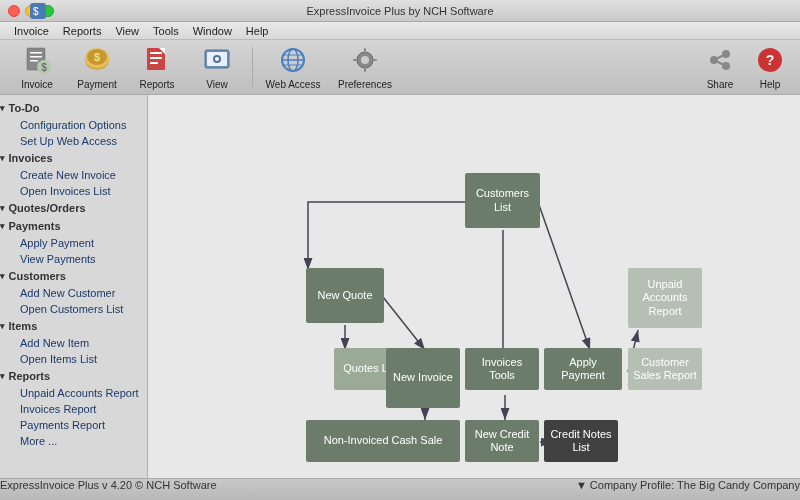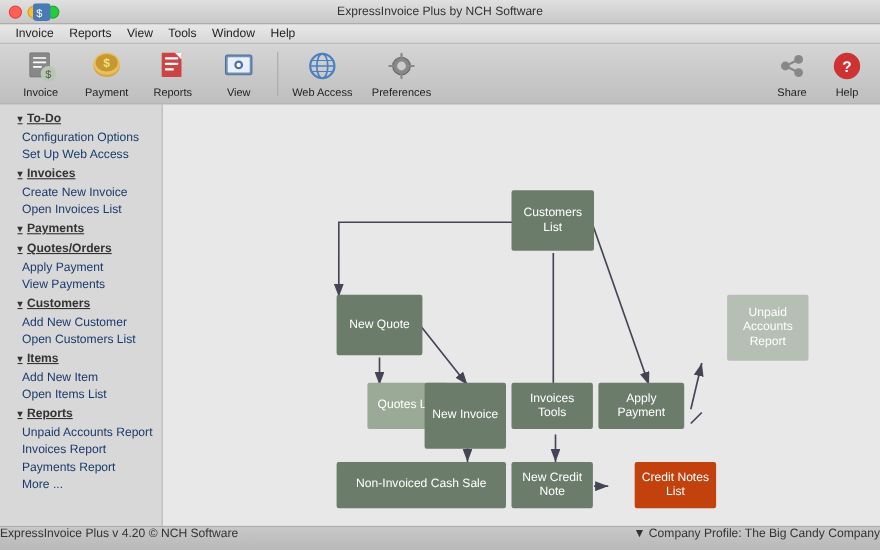--- a/index.html
+++ b/index.html
@@ -116,26 +116,25 @@
     #sidebar {
       width: 148px;
       background: #d8d8d8;
       border-right: 1px solid #b0b0b0;
       overflow-y: auto;
       padding: 4px 0;
     }
     .sidebar-section-header {
       display: flex;
       align-items: center;
-      padding: 3px 16px;
+      padding: 3px 0;
       font-size: 11px;
       font-weight: 600;
       color: #333;
       cursor: pointer;
-      text-decoration: underline;
     }
     .sidebar-section-header::before {
       content: '▾';
       margin-right: 4px;
       font-size: 9px;
     }
     .sidebar-link {
       padding: 2px 8px 2px 20px;
       font-size: 11px;
       color: #1a3a6b;
@@ -173,21 +172,20 @@
       line-height: 1.2;
       padding: 4px;
     }
     .node-light {
       background: #9aaa96;
       color: white;
     }
     .node-lighter {
       background: #b5bfb3;
       color: white;
-      margin-left: 33px;
     }
 
     
     #arrows {
       position: absolute;
       top: 0; left: 0;
       width: 100%;
       height: 100%;
       pointer-events: none;
     }
@@ -344,23 +342,23 @@
   <div id="sidebar">
 
     <div class="sidebar-section-header">To-Do</div>
     <a class="sidebar-link">Configuration Options</a>
     <a class="sidebar-link">Set Up Web Access</a>
 
     <div class="sidebar-section-header">Invoices</div>
     <a class="sidebar-link">Create New Invoice</a>
     <a class="sidebar-link">Open Invoices List</a>
 
+    <div class="sidebar-section-header">Quotes/Orders</div>
+
     <div class="sidebar-section-header">Payments</div>
-
-    <div class="sidebar-section-header">Quotes/Orders</div>
     <a class="sidebar-link">Apply Payment</a>
     <a class="sidebar-link">View Payments</a>
 
     <div class="sidebar-section-header">Customers</div>
     <a class="sidebar-link">Add New Customer</a>
     <a class="sidebar-link">Open Customers List</a>
 
     <div class="sidebar-section-header">Items</div>
     <a class="sidebar-link">Add New Item</a>
     <a class="sidebar-link">Open Items List</a>
@@ -425,30 +423,33 @@
       </div>
 
       <div class="node" style="left:396px; top:253px; width:78px; height:42px; background:#6b7c6a;">
         Apply Payment
       </div>
 
       <div class="node node-lighter" style="left:480px; top:173px; width:74px; height:60px; background:#b5bfb3;">
         Unpaid<br>Accounts<br>Report
       </div>
 
+      <div class="node node-lighter" style="left:480px; top:253px; width:74px; height:42px; background:#b5bfb3;">
+        Customer<br>Sales Report
+      </div>
 
       <div class="node" style="left:158px; top:325px; width:154px; height:42px; background:#6b7c6a;">
         Non-Invoiced Cash Sale
       </div>
 
       <div class="node" style="left:317px; top:325px; width:74px; height:42px; background:#6b7c6a;">
         New Credit<br>Note
       </div>
 
-      <div class="node node-lighter" style="left:396px; top:325px; width:74px; height:42px; background:#c2410c;">
+      <div class="node node-lighter" style="left:396px; top:325px; width:74px; height:42px; background:#404040;">
         Credit Notes<br>List
       </div>
 
     </div>
   </div>
 </div>
 
 <div id="status-bar">
   <span>ExpressInvoice Plus v 4.20 © NCH Software</span>
   <span>▼  Company Profile: The Big Candy Company</span>

